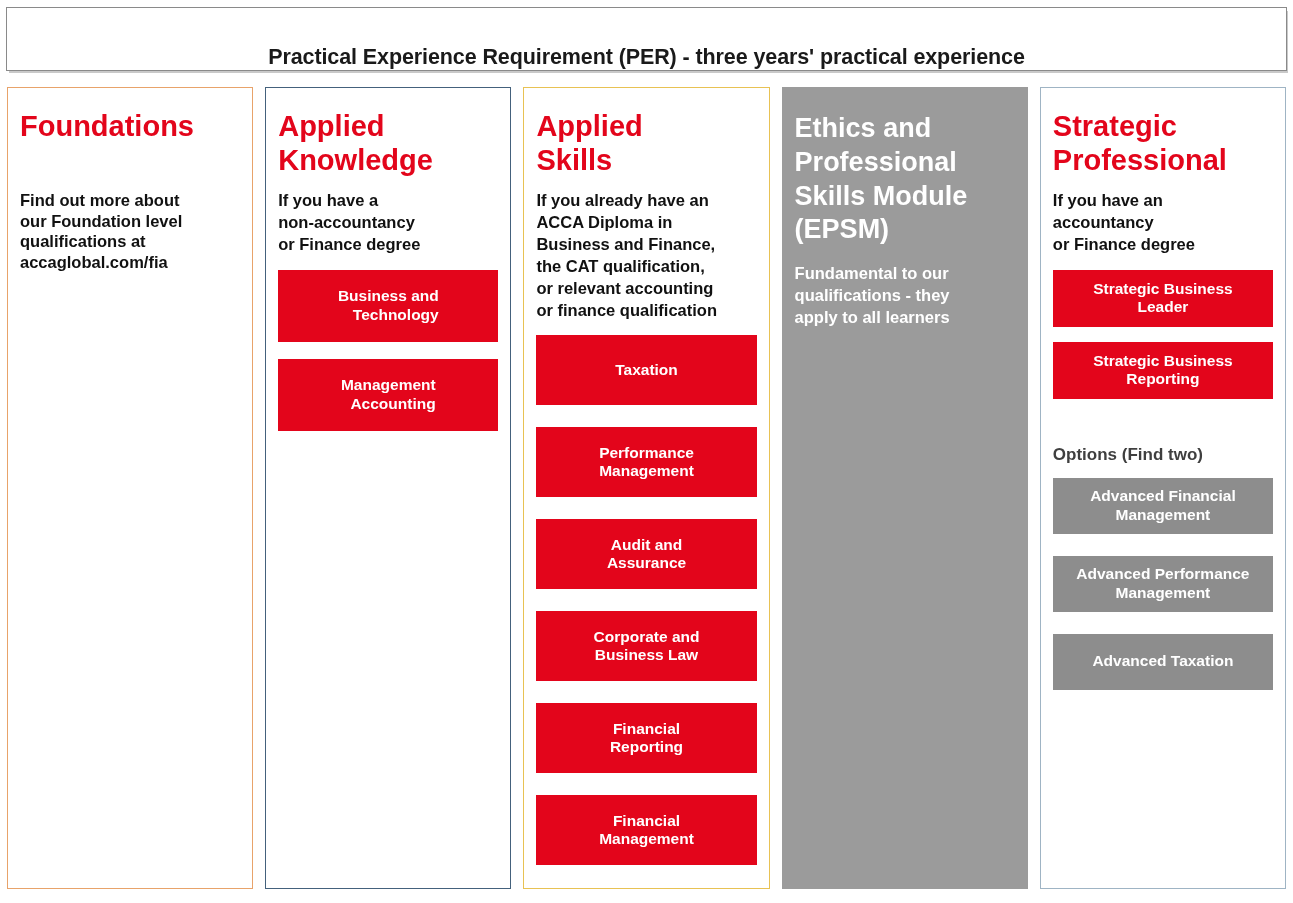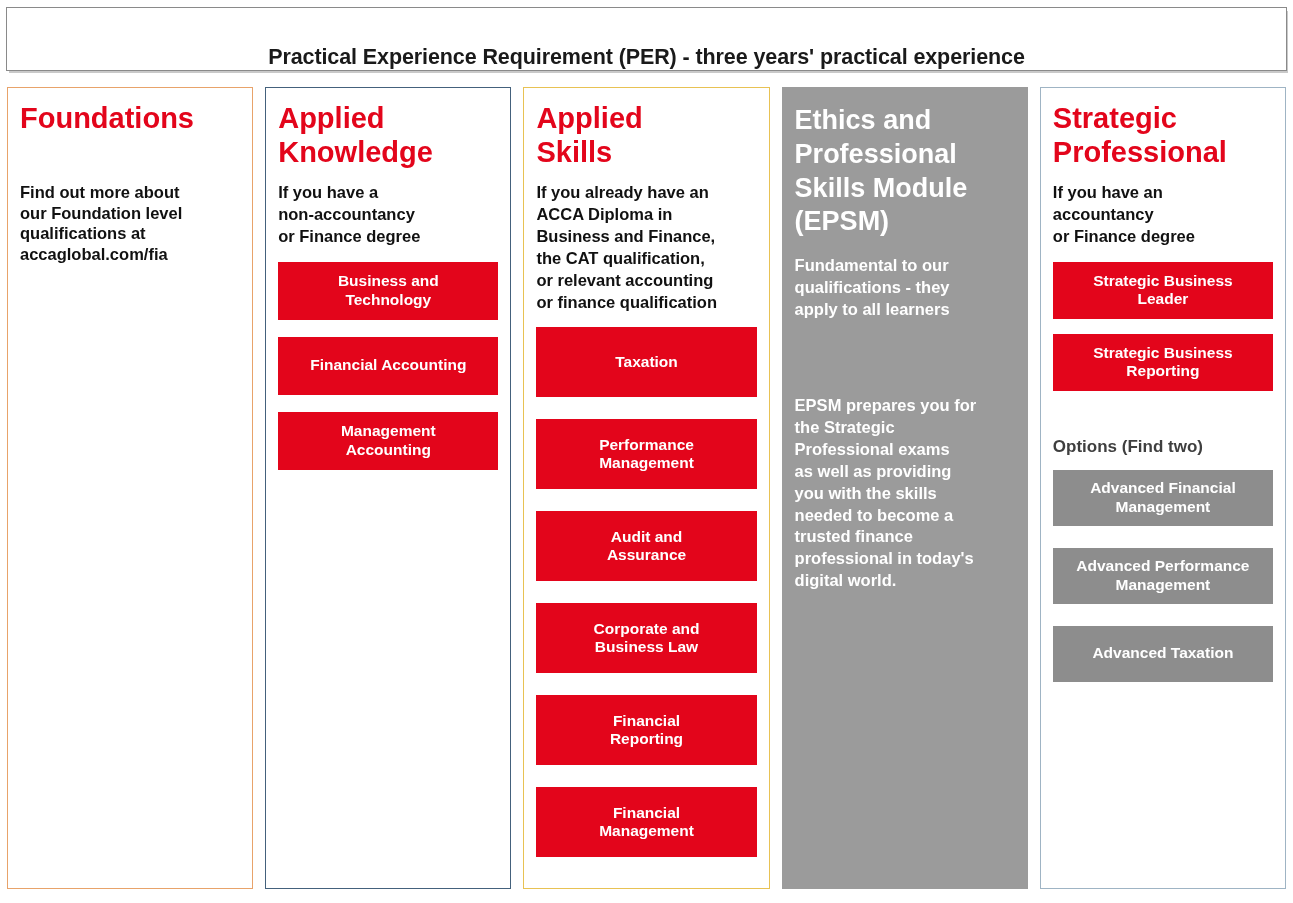--- a/index.html
+++ b/index.html
@@ -64,21 +64,21 @@
   .col-applied-knowledge{ border-color: #44617c; }
   .col-applied-skills   { border-color: #e8c254; }
   .col-epsm             { border-color: transparent; background: #9b9b9b; padding-top: 16px; }
   .col-strategic        { border-color: #9fb4c4; }
 
   .col-title {
     font-size: 29px;
     font-weight: bold;
     line-height: 1.17;
     color: #e3051b;
-    margin: 0 0 12px 0;
+    margin: 8px 0 12px 0;
     white-space: pre-line;
   }
   .col-epsm .col-title {
     color: #ffffff;
     font-size: 27px;
     line-height: 1.25;
     margin-bottom: 16px;
   }
 
   .col-intro {
@@ -107,21 +107,21 @@
     line-height: 1.2;
     text-align: center;
     display: flex;
     align-items: center;
     justify-content: center;
     white-space: pre-line;
     margin-bottom: 17px;
   }
   .exam-box.gray { background: #8d8d8d; }
 
-  .ak-box { height: 58px; }
+  .ak-box { height: 72px; text-align: right; }
   .as-box { height: 70px; margin-bottom: 22px; }
   .sp-box { height: 57px; margin-bottom: 15px; }
   .opt-box{ height: 56px; margin-bottom: 22px; }
 
   .options-label {
     font-size: 17px;
     font-weight: bold;
     color: #3f3f3f;
     margin: 46px 0 13px 0;
   }
@@ -147,21 +147,20 @@
 
     <div class="col col-applied-knowledge">
       <div class="col-title">Applied
 Knowledge</div>
       <div class="col-intro">If you have a
 non-accountancy
 or Finance degree</div>
       <div class="boxes">
         <div class="exam-box ak-box">Business and
 Technology</div>
-        <div class="exam-box ak-box">Financial Accounting</div>
         <div class="exam-box ak-box">Management
 Accounting</div>
       </div>
     </div>
 
     <div class="col col-applied-skills">
       <div class="col-title">Applied
 Skills</div>
       <div class="col-intro">If you already have an
 ACCA Diploma in
@@ -185,29 +184,20 @@
     </div>
 
     <div class="col col-epsm">
       <div class="col-title">Ethics and
 Professional
 Skills Module
 (EPSM)</div>
       <div class="col-intro">Fundamental to our
 qualifications - they
 apply to all learners</div>
-      <div class="col-intro epsm-para-gap">EPSM prepares you for
-the Strategic
-Professional exams
-as well as providing
-you with the skills
-needed to become a
-trusted finance
-professional in today's
-digital world.</div>
     </div>
 
     <div class="col col-strategic">
       <div class="col-title">Strategic
 Professional</div>
       <div class="col-intro">If you have an
 accountancy
 or Finance degree</div>
       <div class="boxes">
         <div class="exam-box sp-box">Strategic Business

